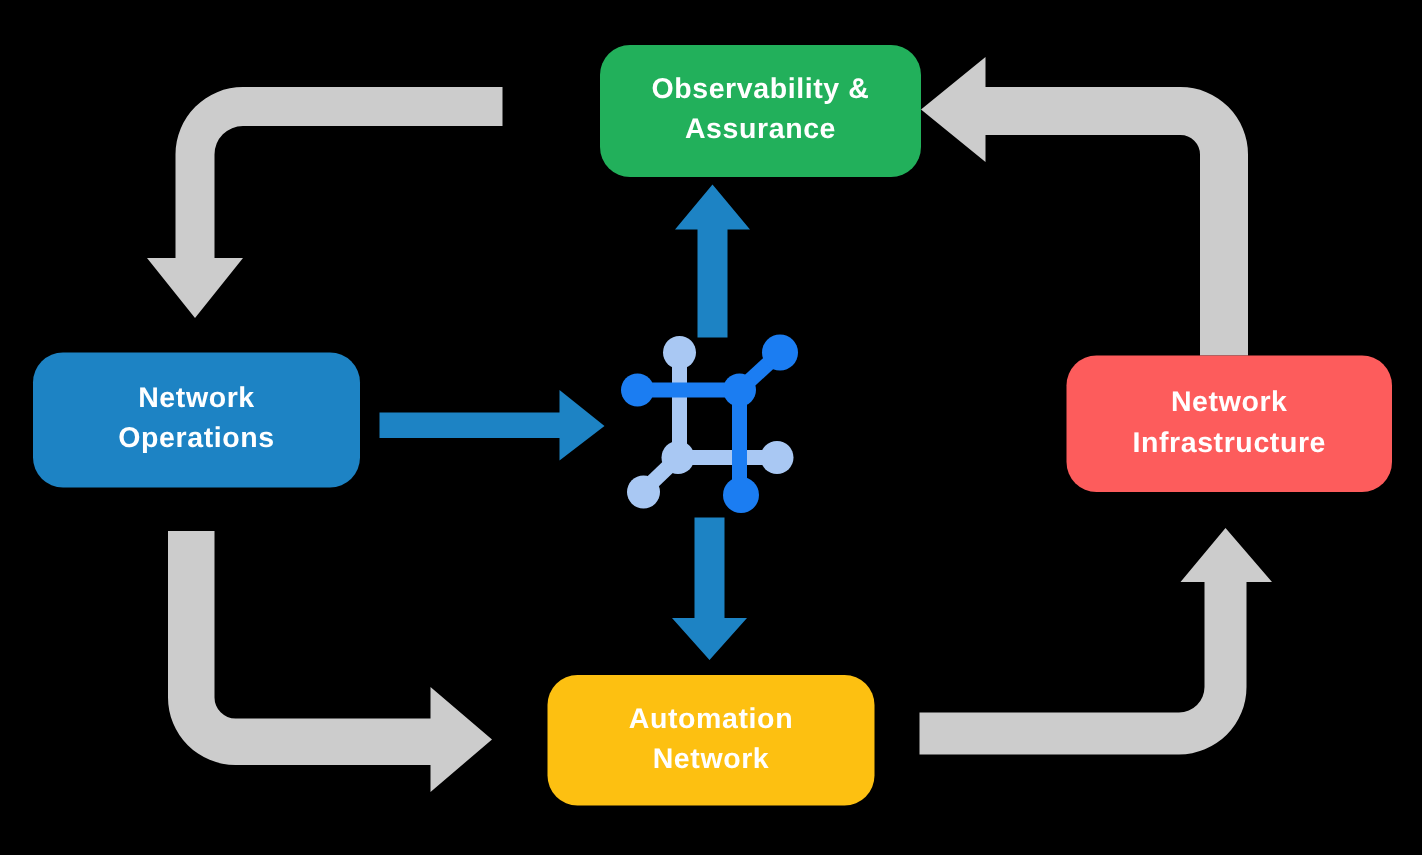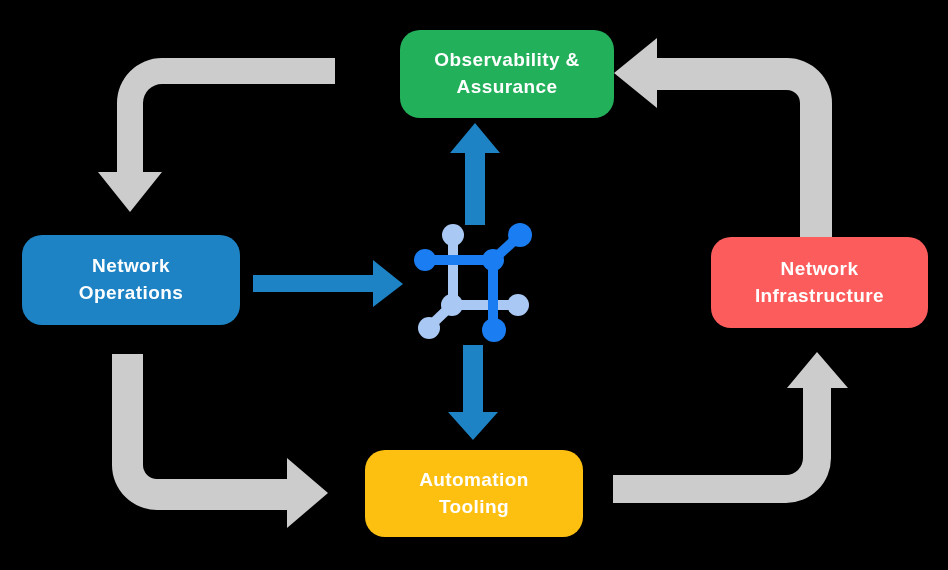--- a/index.html
+++ b/index.html
@@ -91,16 +91,16 @@
 Operations</span>
   </div>
 
   <div class="node" id="node-infrastructure">
     <span>Network
 Infrastructure</span>
   </div>
 
   <div class="node" id="node-automation">
     <span>Automation
-Tooling</span>
+Network</span>
   </div>
 
 </div>
 
 </body></html>

